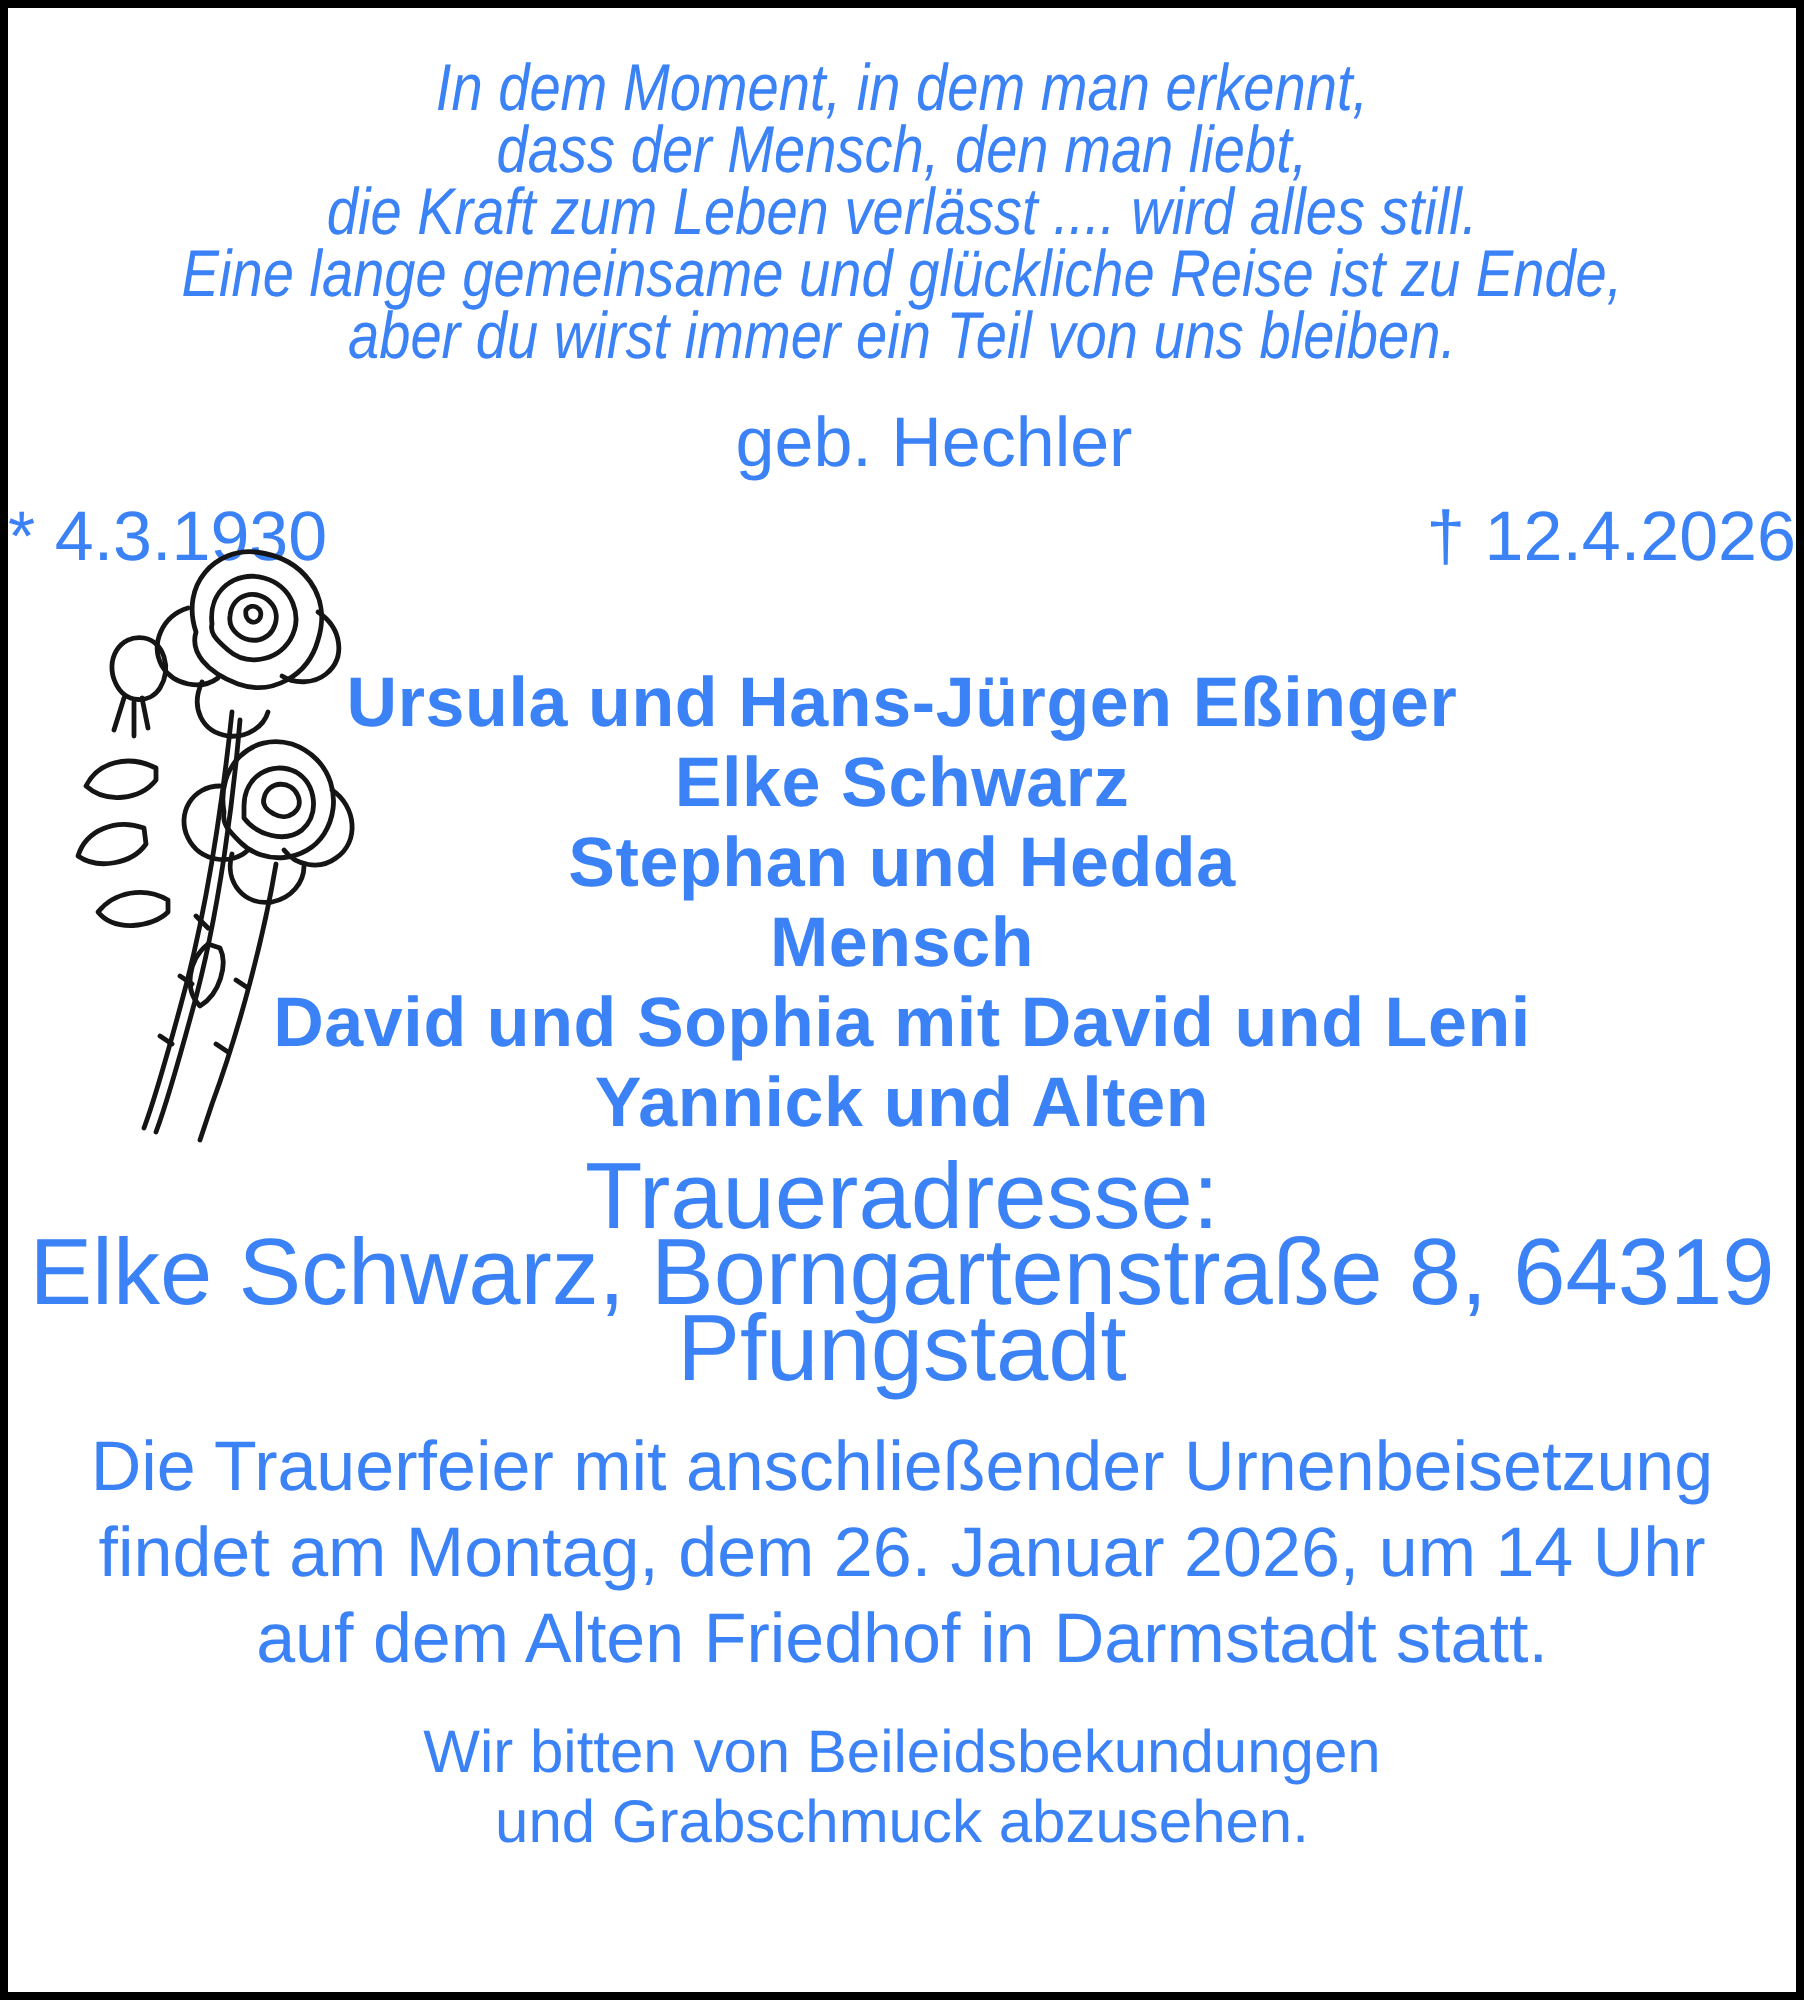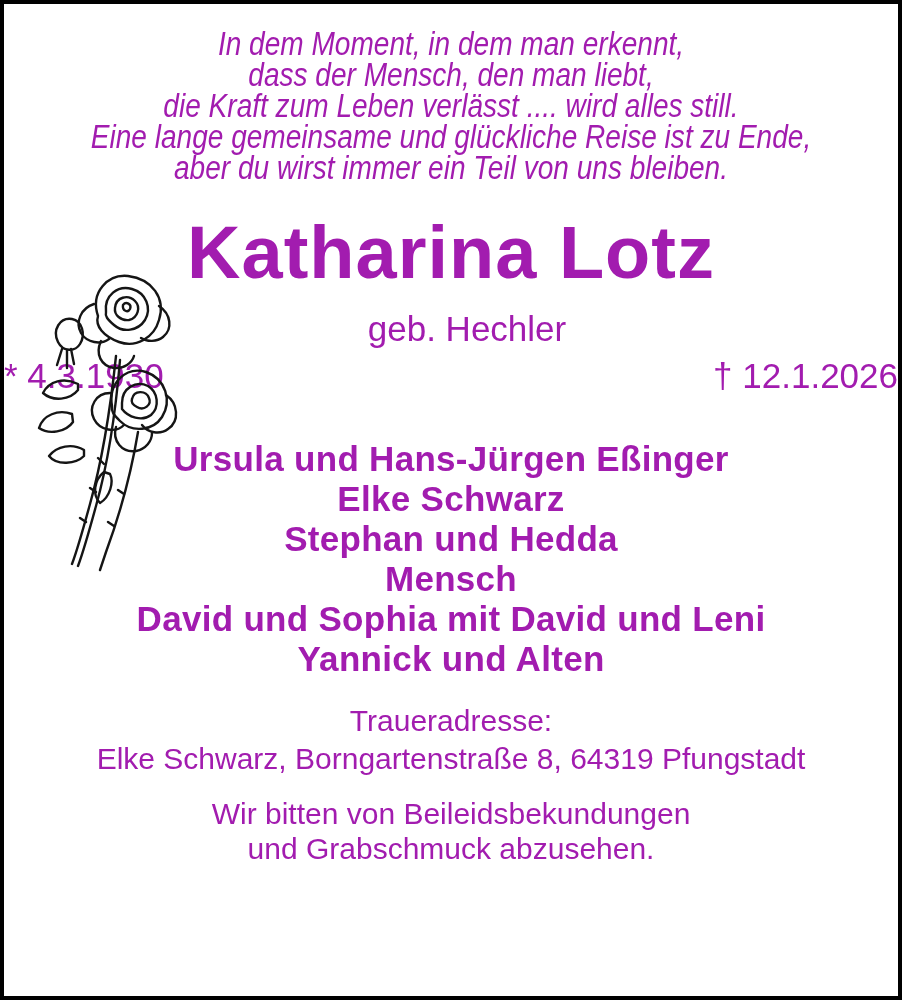--- a/index.html
+++ b/index.html
@@ -7,21 +7,21 @@
     padding: 0;
     background: #ffffff;
   }
   .sheet {
     position: relative;
     width: 902px;
     height: 1000px;
     box-sizing: border-box;
     border: 4px solid #000000;
     background: #ffffff;
-    color: #a21caf;
+    color: #3b82f6;
     font-family: "Liberation Sans", sans-serif;
     text-align: center;
     overflow: hidden;
     display: flow-root;
   }
   .epigraph {
     margin-top: 24px;
     font-style: italic;
     font-size: 33px;
     line-height: 31px;
@@ -52,22 +52,22 @@
   }
   .date-group { white-space: nowrap; }
   .mourners {
     margin-top: 43px;
     font-size: 35px;
     line-height: 40px;
     font-weight: 700;
     letter-spacing: 0.3px;
   }
   .mourning-address {
-    margin-top: 23px;
-    font-size: 30px;
+    margin-top: 7px;
+    font-size: 47px;
     line-height: 38px;
   }
   .funeral {
     margin-top: 19px;
     font-size: 35px;
     line-height: 43px;
     white-space: nowrap;
   }
   .closing {
     margin-top: 18px;
@@ -121,41 +121,45 @@
   </svg>
 
   <div class="epigraph">
     <div>In dem Moment, in dem man erkennt,</div>
     <div>dass der Mensch, den man liebt,</div>
     <div>die Kraft zum Leben verlässt .... wird alles still.</div>
     <div>Eine lange gemeinsame und glückliche Reise ist zu Ende,</div>
     <div>aber du wirst immer ein Teil von uns bleiben.</div>
   </div>
 
-  <h1 class="deceased-name">Katharina Lotz</h1>
   <div class="maiden-name">geb. Hechler</div>
 
   <div class="life-dates">
     <span class="date-group"><span>*</span>&nbsp;<span>4.3.1930</span></span>
-    <span class="date-group"><span>†</span>&nbsp;<span>12.1.2026</span></span>
+    <span class="date-group"><span>†</span>&nbsp;<span>12.4.2026</span></span>
   </div>
 
   <div class="mourners">
     <div>Ursula und Hans-Jürgen Eßinger</div>
     <div>Elke Schwarz</div>
     <div>Stephan und Hedda</div>
     <div>Mensch</div>
     <div>David und Sophia mit David und Leni</div>
     <div>Yannick und Alten</div>
   </div>
 
   <div class="mourning-address">
     <div>Traueradresse:</div>
     <div>Elke Schwarz, Borngartenstraße 8, 64319 Pfungstadt</div>
   </div>
 
+  <div class="funeral">
+    <div>Die Trauerfeier mit anschließender Urnenbeisetzung</div>
+    <div>findet am Montag, dem 26. Januar 2026, um 14 Uhr</div>
+    <div>auf dem Alten Friedhof in Darmstadt statt.</div>
+  </div>
 
   <div class="closing">
     <div>Wir bitten von Beileidsbekundungen</div>
     <div>und Grabschmuck abzusehen.</div>
   </div>
 
 </div>
 
 </body></html>

